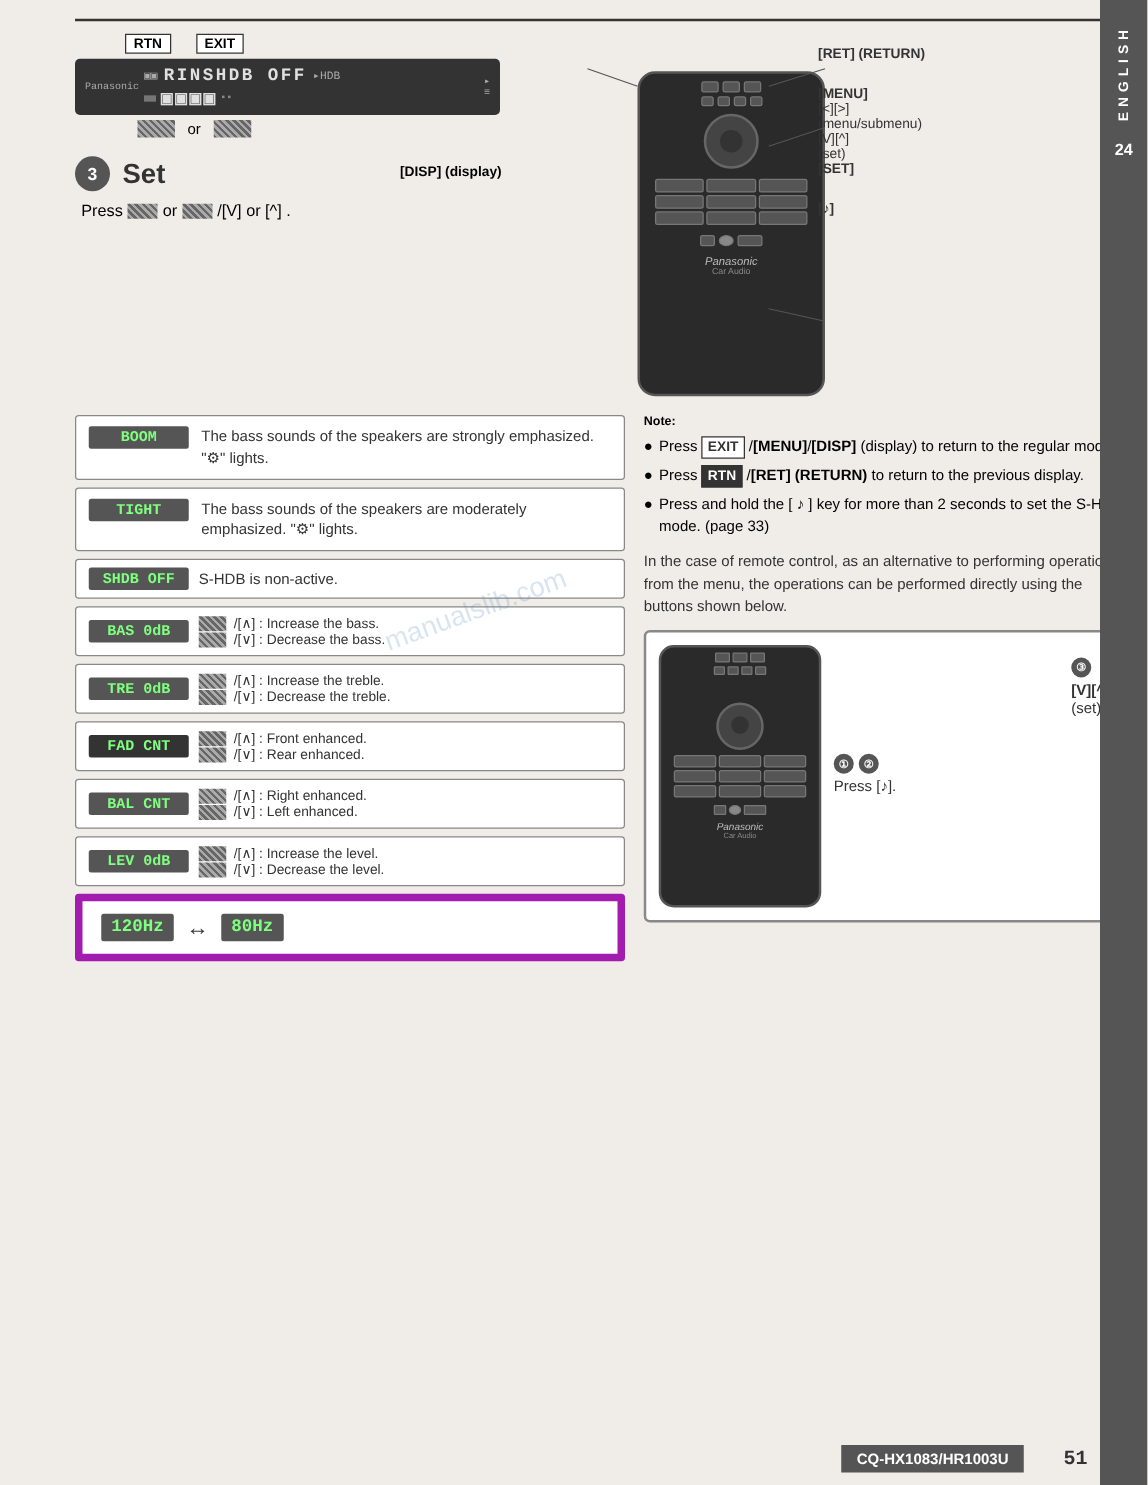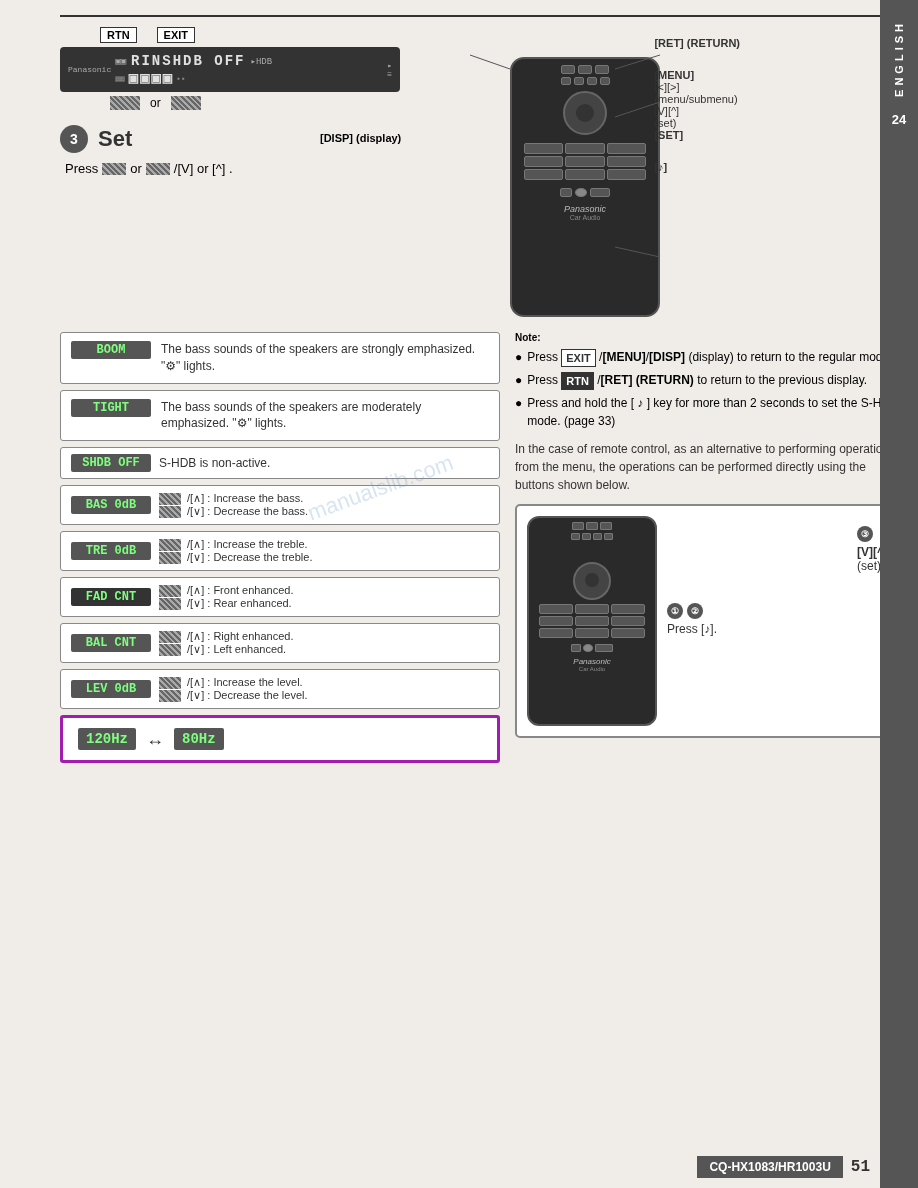--- a/index.html
+++ b/index.html
@@ -423,21 +423,21 @@
       margin-top: 3px;
     }
 
     
     .page-footer {
       position: absolute;
       bottom: 10px;
       right: 50px;
       display: flex;
       align-items: center;
-      gap: 8px;
+      gap: 32px;
     }
 
     .model-tag {
       background: #555;
       color: white;
       padding: 4px 12px;
       font-size: 12px;
       font-weight: bold;
     }
 
@@ -517,21 +517,21 @@
     }
 
     .rd-brand {
       text-align: center;
       color: #aaa;
       font-size: 8px;
       margin-top: 4px;
     }
 
     .freq-box {
-      border: 3px solid #a21caf;
+      border: 6px solid #a21caf;
       border-radius: 3px;
       padding: 10px 15px;
       margin-bottom: 6px;
       background: white;
       display: flex;
       align-items: center;
       gap: 10px;
     }
 
     .freq-tag {

